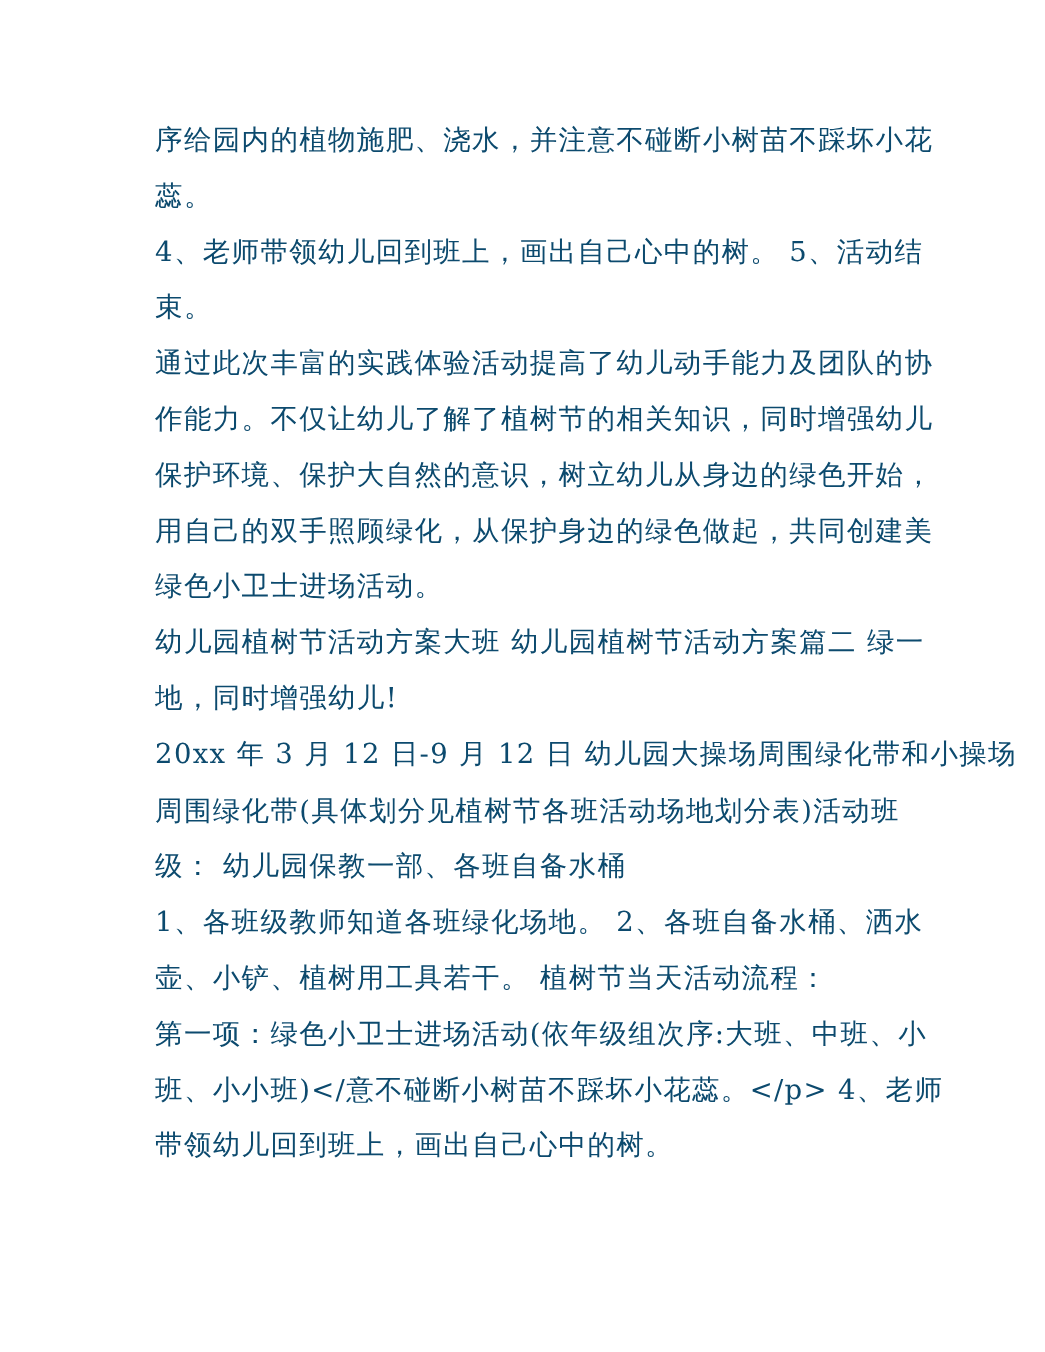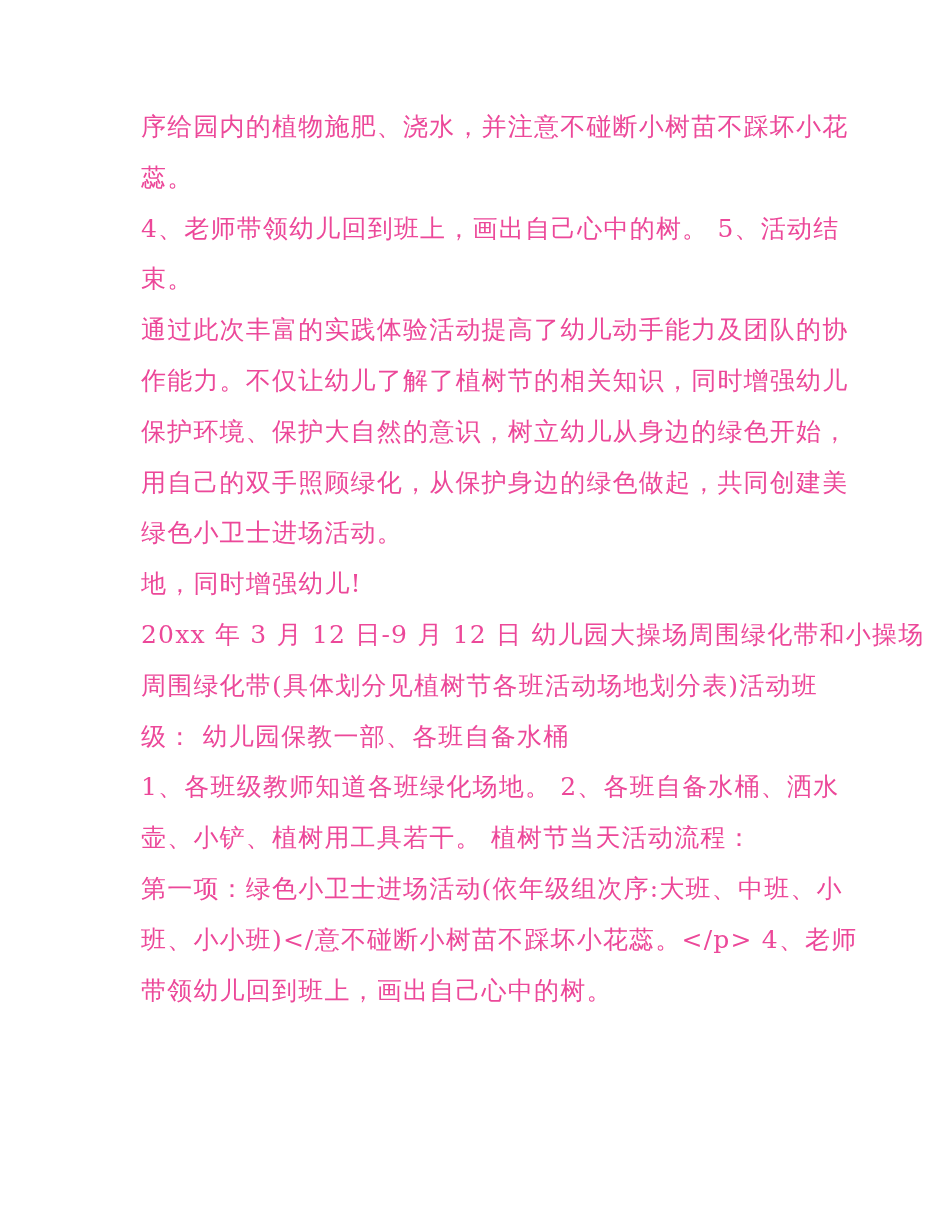--- a/index.html
+++ b/index.html
@@ -25,39 +25,40 @@
       position: absolute;
       left: 141px;
       top: 102px;
       width: 680px;
     }
     .line {
       font-family: "DejaVu Serif", "Liberation Serif", serif;
       font-size: 25px;
       line-height: 50.8px;
       height: 50.8px;
-      color: #ec4899;
+      color: #0c4a6e;
       white-space: nowrap;
       letter-spacing: 1.2px;
     }
   </style>
 </head>
 <body>
 
 <div class="page">
   <div class="content">
     <div class="line">序给园内的植物施肥、浇水，并注意不碰断小树苗不踩坏小花</div>
     <div class="line">蕊。</div>
     <div class="line">4、老师带领幼儿回到班上，画出自己心中的树。 5、活动结</div>
     <div class="line">束。</div>
     <div class="line">通过此次丰富的实践体验活动提高了幼儿动手能力及团队的协</div>
     <div class="line">作能力。不仅让幼儿了解了植树节的相关知识，同时增强幼儿</div>
     <div class="line">保护环境、保护大自然的意识，树立幼儿从身边的绿色开始，</div>
     <div class="line">用自己的双手照顾绿化，从保护身边的绿色做起，共同创建美</div>
     <div class="line">绿色小卫士进场活动。</div>
+    <div class="line">幼儿园植树节活动方案大班 幼儿园植树节活动方案篇二 绿一</div>
     <div class="line">地，同时增强幼儿!</div>
     <div class="line">20xx 年 3 月 12 日-9 月 12 日 幼儿园大操场周围绿化带和小操场</div>
     <div class="line">周围绿化带(具体划分见植树节各班活动场地划分表)活动班</div>
     <div class="line">级： 幼儿园保教一部、各班自备水桶</div>
     <div class="line">1、各班级教师知道各班绿化场地。 2、各班自备水桶、洒水</div>
     <div class="line">壶、小铲、植树用工具若干。 植树节当天活动流程：</div>
     <div class="line">第一项：绿色小卫士进场活动(依年级组次序:大班、中班、小</div>
     <div class="line">班、小小班)&lt;/意不碰断小树苗不踩坏小花蕊。&lt;/p&gt; 4、老师</div>
     <div class="line">带领幼儿回到班上，画出自己心中的树。</div>
   </div>

